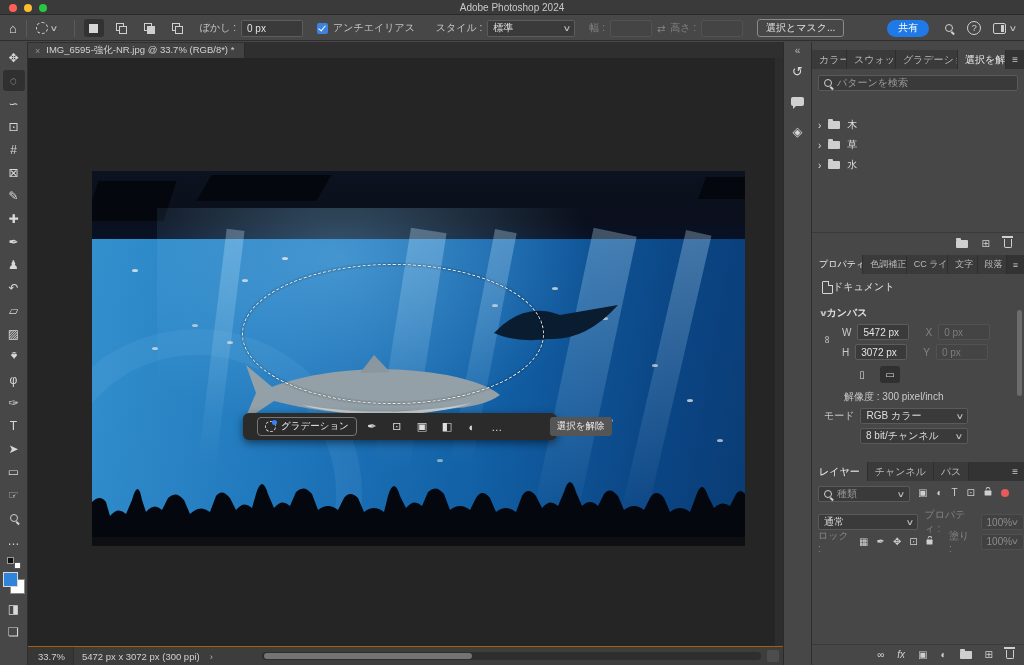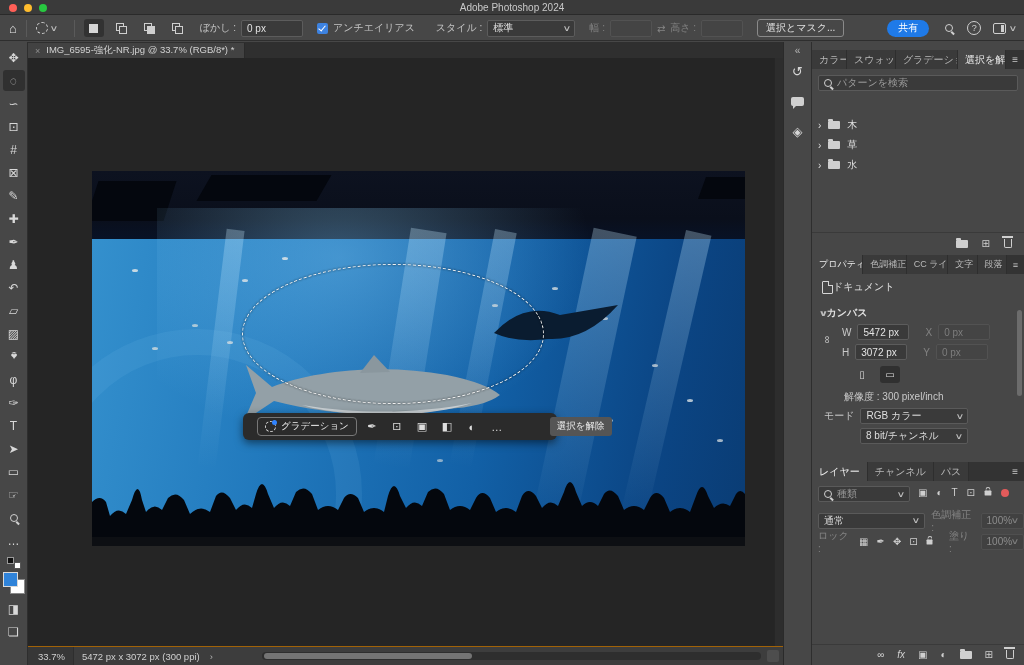--- a/index.html
+++ b/index.html
@@ -483,21 +483,21 @@
           <span class="ic">T</span>
           <span class="ic">⊡</span>
           <span class="i-lock" style="margin-top:0;transform:scale(.85)"></span>
           <span class="pin"></span>
         </div>
         <div class="fieldrow" style="top:466px;left:6px;">
           <span class="smalldd" style="width:112px">
             <span>通常</span>
             <span class="chev">∨</span>
           </span>
-          <span class="dim">色調補正 :</span>
+          <span class="dim">プロパティ :</span>
           <span class="smalldd dim" style="width:44px">
             <span>100%</span>
             <span class="chev">∨</span>
           </span>
         </div>
         <div class="fieldrow" style="top:487px;left:6px;gap:8px">
           <span class="dim">ロック :</span>
           <span class="ic">▦</span>
           <span class="ic">✒</span>
           <span class="ic">✥</span>

